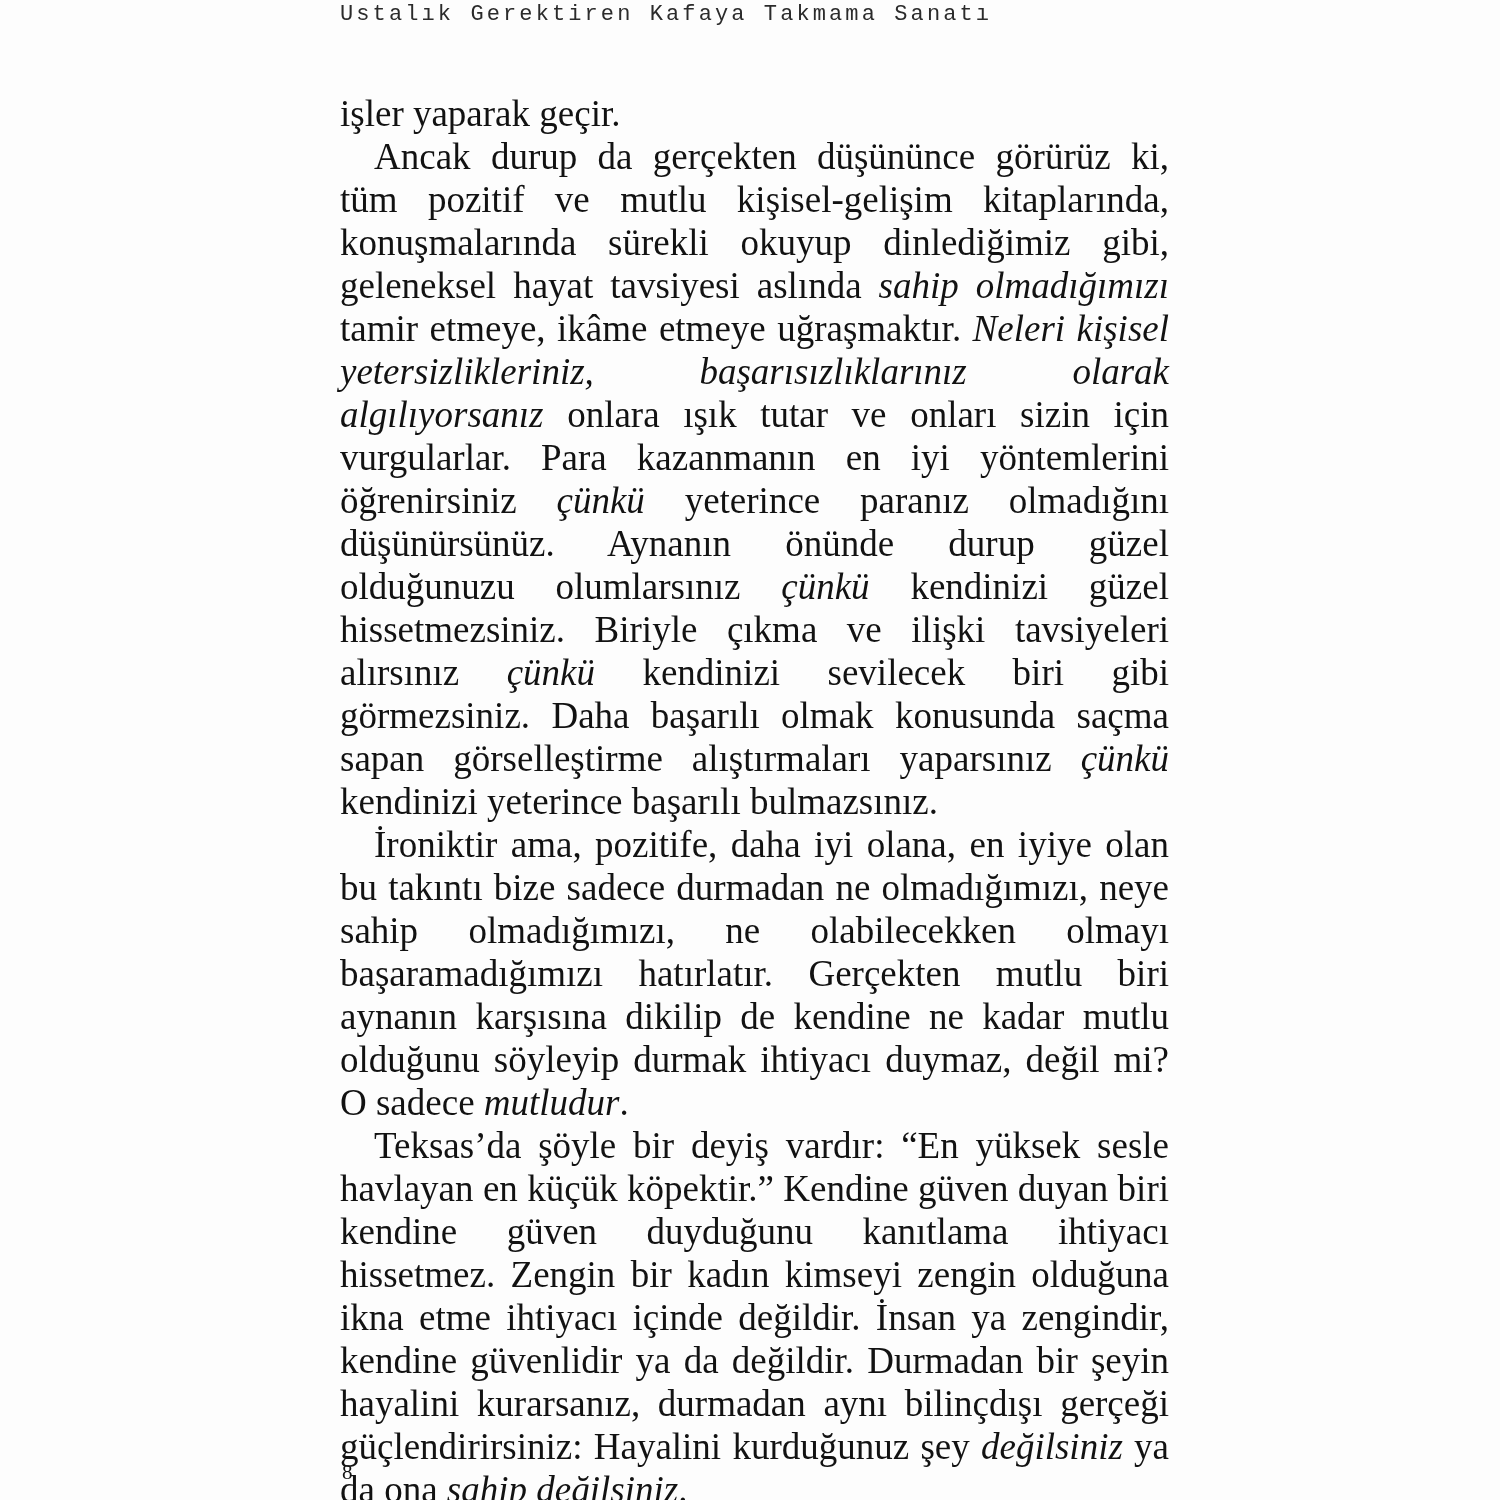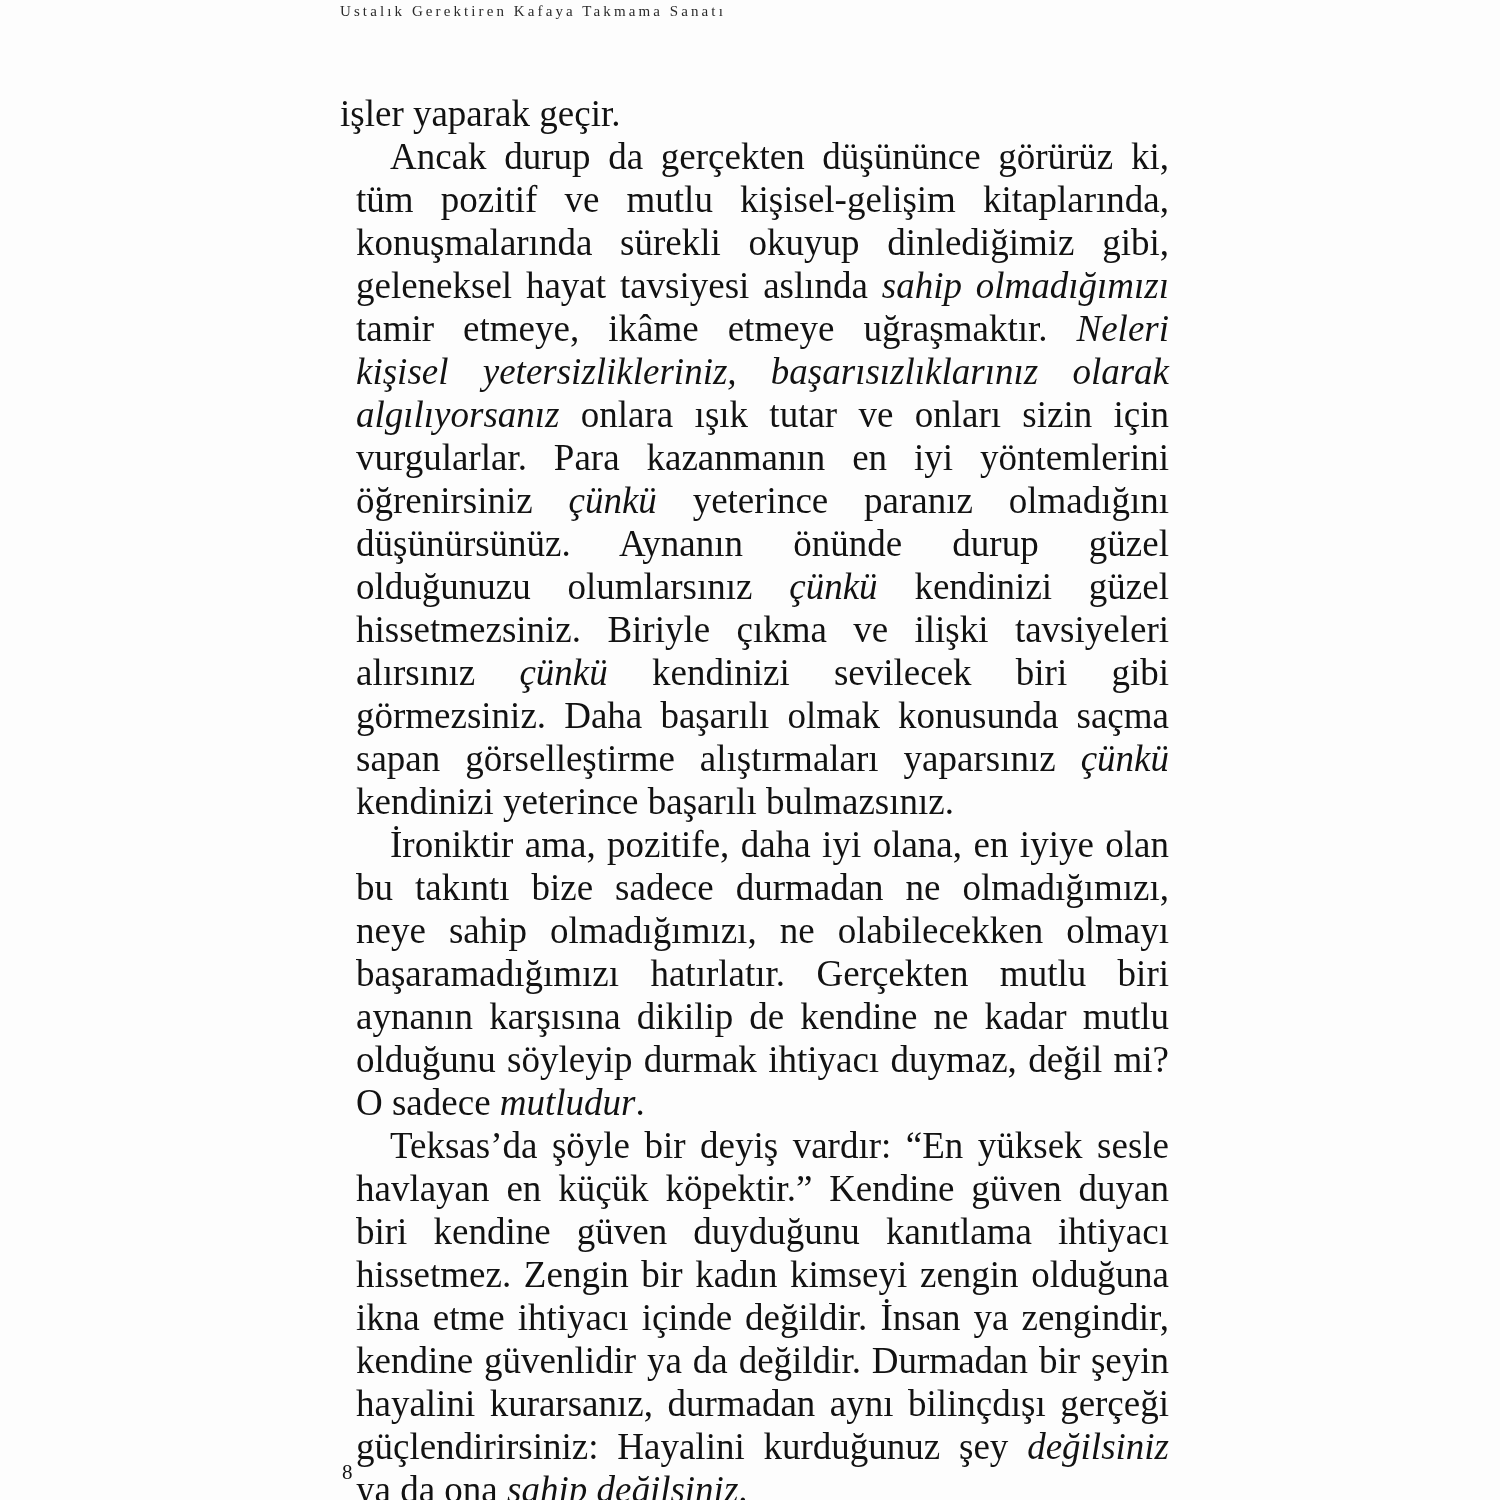--- a/index.html
+++ b/index.html
@@ -23,22 +23,22 @@
     width: 1500px;
     height: 1500px;
   }
 
   
   .running-head {
     position: absolute;
     left: 340px;
     top: 4px;
     width: 830px;
-    font-family: Liberation Serif, serif;
-    font-size: 15px;
+    font-family: Liberation Mono, monospace;
+    font-size: 22px;
     font-weight: 400;
     letter-spacing: 3.1px;
     color: #2b2b2b;
     white-space: nowrap;
     line-height: 1;
   }
 
   
   .textblock {
     position: absolute;
@@ -54,21 +54,20 @@
     hyphens: none;
   }
 
   .textblock p {
     margin: 0;
     text-indent: 0;
   }
 
   .textblock p.indent {
     text-indent: 34px;
-    margin-left: 16px;
   }
 
   
   .textblock p.continues {
     text-align: justify;
   }
   .textblock p.continues::after {
     content: "";
     display: inline-block;
     width: 100%;

